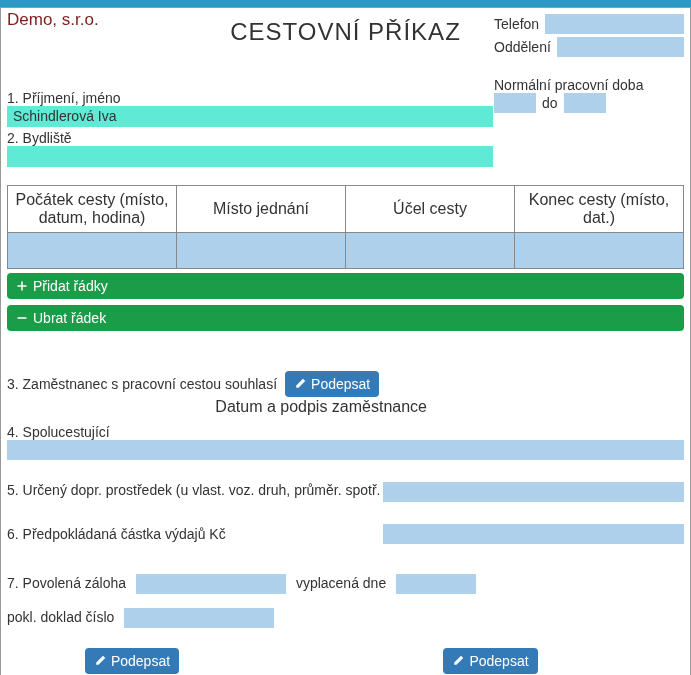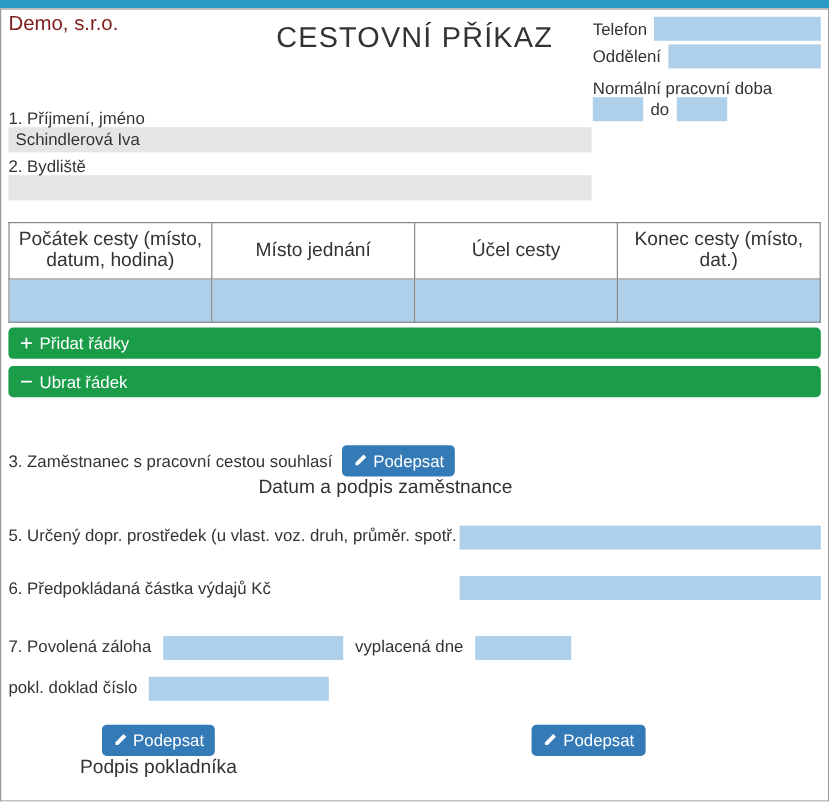--- a/index.html
+++ b/index.html
@@ -50,21 +50,21 @@
   .fill {
     background: #aed0ea;
     height: 20px;
     display: inline-block;
   }
   .fill-half { flex: 1; }
   .label { white-space: nowrap; }
   .left-block { margin-top: 44px; }
   .field-line { margin-top: 3px; }
   .field-input {
-    background: #e5e5e5;
+    background: #5eead4;
     height: 21px;
     width: 486px;
     display: block;
     padding: 2px 6px;
     font-size: 14px;
     color: #333;
   }
 
   table.trip {
     border-collapse: collapse;
@@ -133,21 +133,21 @@
 
 <div class="right-block">
   <div class="rb-row" style="margin-top:6px;">
     <span class="label">Telefon</span>
     <span class="fill fill-half"></span>
   </div>
   <div class="rb-row">
     <span class="label">Oddělení</span>
     <span class="fill fill-half"></span>
   </div>
-  <div style="margin-top:8px;">
+  <div style="margin-top:20px;">
     <span class="label">Normální pracovní doba</span>
   </div>
   <div class="rb-row">
     <span class="fill" style="width:42px;"></span>
     <span class="label">do</span>
     <span class="fill" style="width:42px;"></span>
   </div>
 </div>
 
 <h1 class="heading">CESTOVNÍ PŘÍKAZ</h1>
@@ -203,20 +203,24 @@
     <button class="btn btn-blue">
       <svg class="icon" viewBox="0 0 16 16">
             <path d="M12 1l3 3-9 9H3v-3z"></path>
           </svg>
       <span>Podepsat</span>
     </button>
   </div>
   <div class="sign-center" style="width:420px;text-align:right;">Datum a podpis zaměstnance</div>
 </div>
 
+<div class="sec" style="margin-top:8px;">
+  <div class="label">4. Spolucestující</div>
+  <div class="fill" style="width:100%;display:block;"></div>
+</div>
 
 <div class="sec" style="display:flex;gap:16px;align-items:flex-start;">
   <div class="label" style="width:360px;">5. Určený dopr. prostředek (u vlast. voz. druh, průměr. spotř. dle TP, druh PH)</div>
   <div class="fill fill-half" style="height:20px;"></div>
 </div>
 
 <div class="sec" style="display:flex;gap:16px;align-items:center;">
   <div class="label" style="width:360px;">6. Předpokládaná částka výdajů Kč</div>
   <div class="fill fill-half" style="height:20px;"></div>
 </div>

